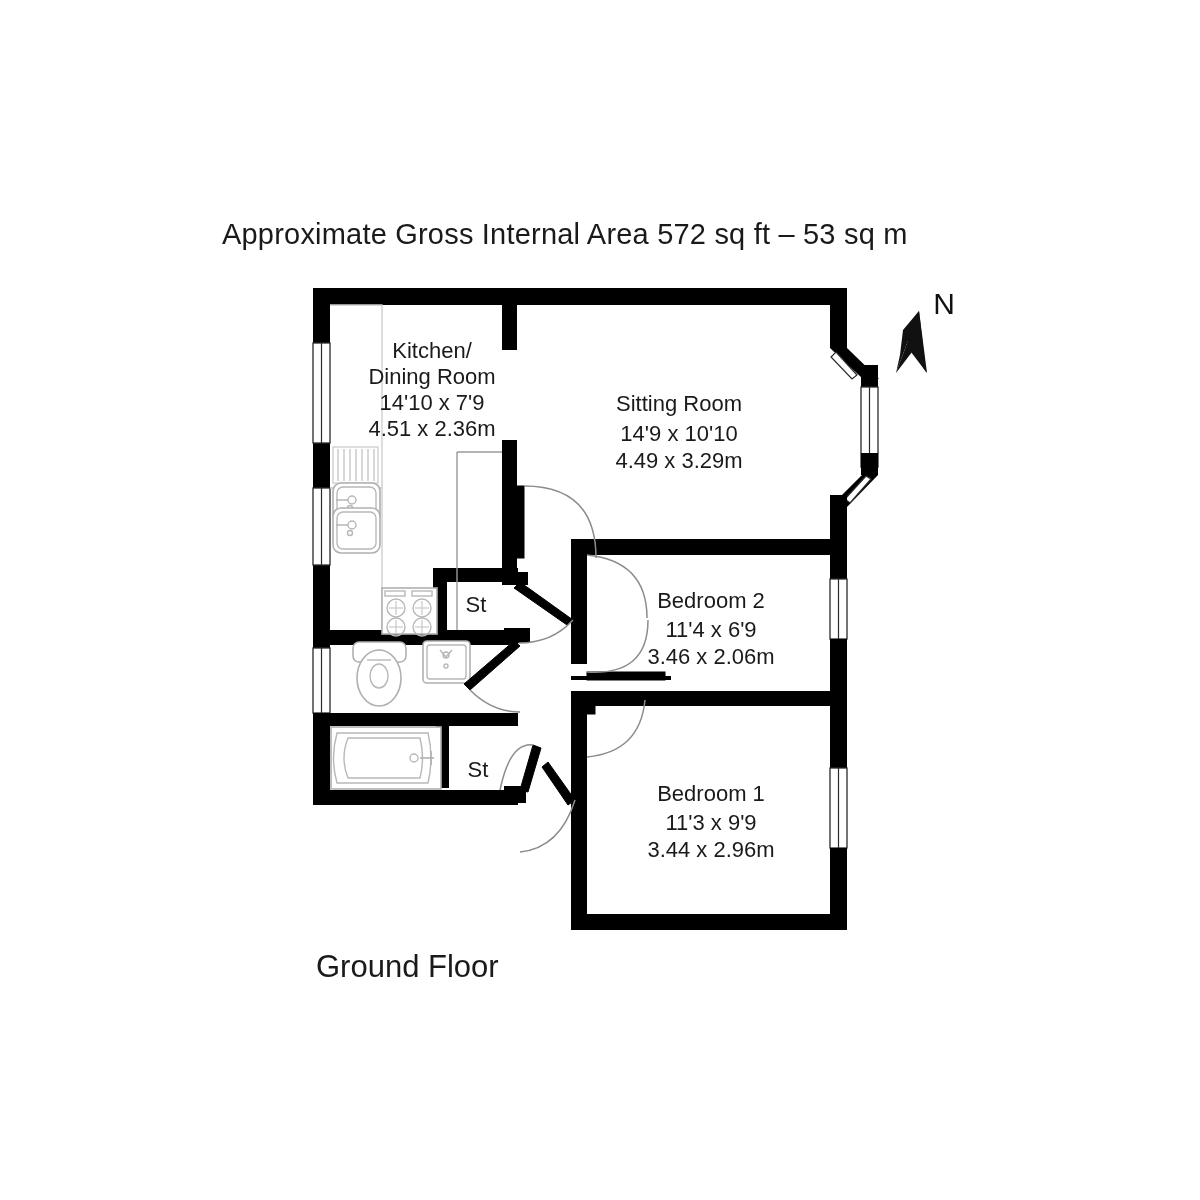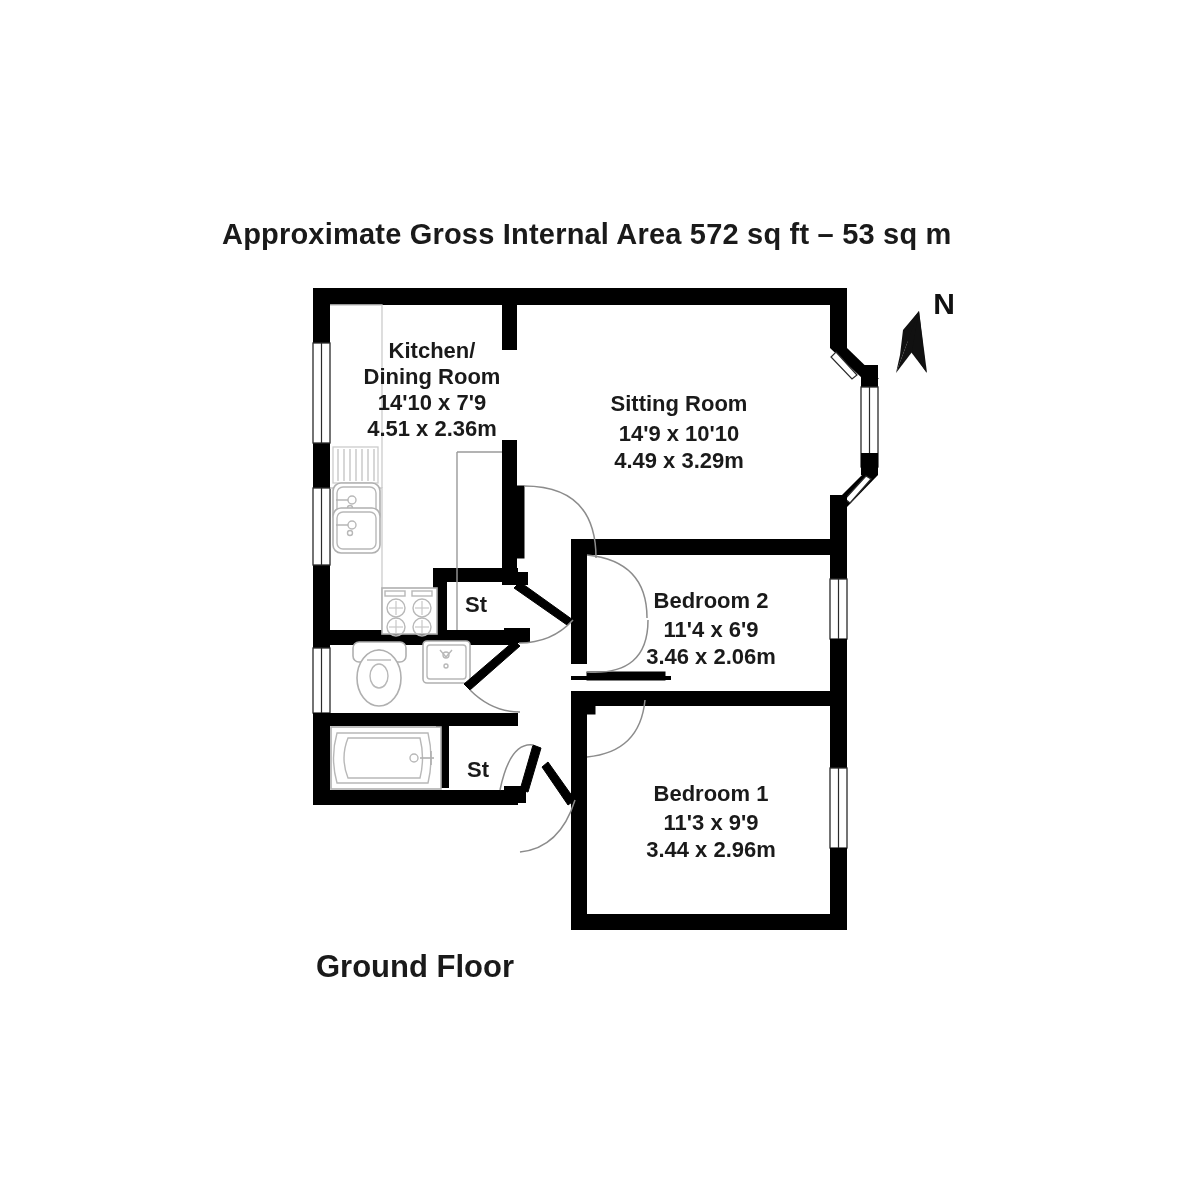--- a/index.html
+++ b/index.html
@@ -11,21 +11,20 @@
     width: 1200px;
     height: 1200px;
     font-family: "Liberation Sans", sans-serif;
     color: #1a1a1a;
     position: relative;
     overflow: hidden;
   }
   #plan-root {
     position: absolute;
     inset: 0;
-    font-weight: bold;
   }
   svg#floorplan {
     display: block;
     width: 1200px;
     height: 1200px;
   }
   .wall       { fill: #000000; }
   .thinline   { fill: none; stroke: #9a9a9a; stroke-width: 1.4; }
   .fixture    { fill: #ffffff; stroke: #b0b0b0; stroke-width: 1.6; }
   .fixture-in { fill: none; stroke: #b8b8b8; stroke-width: 1.4; }

